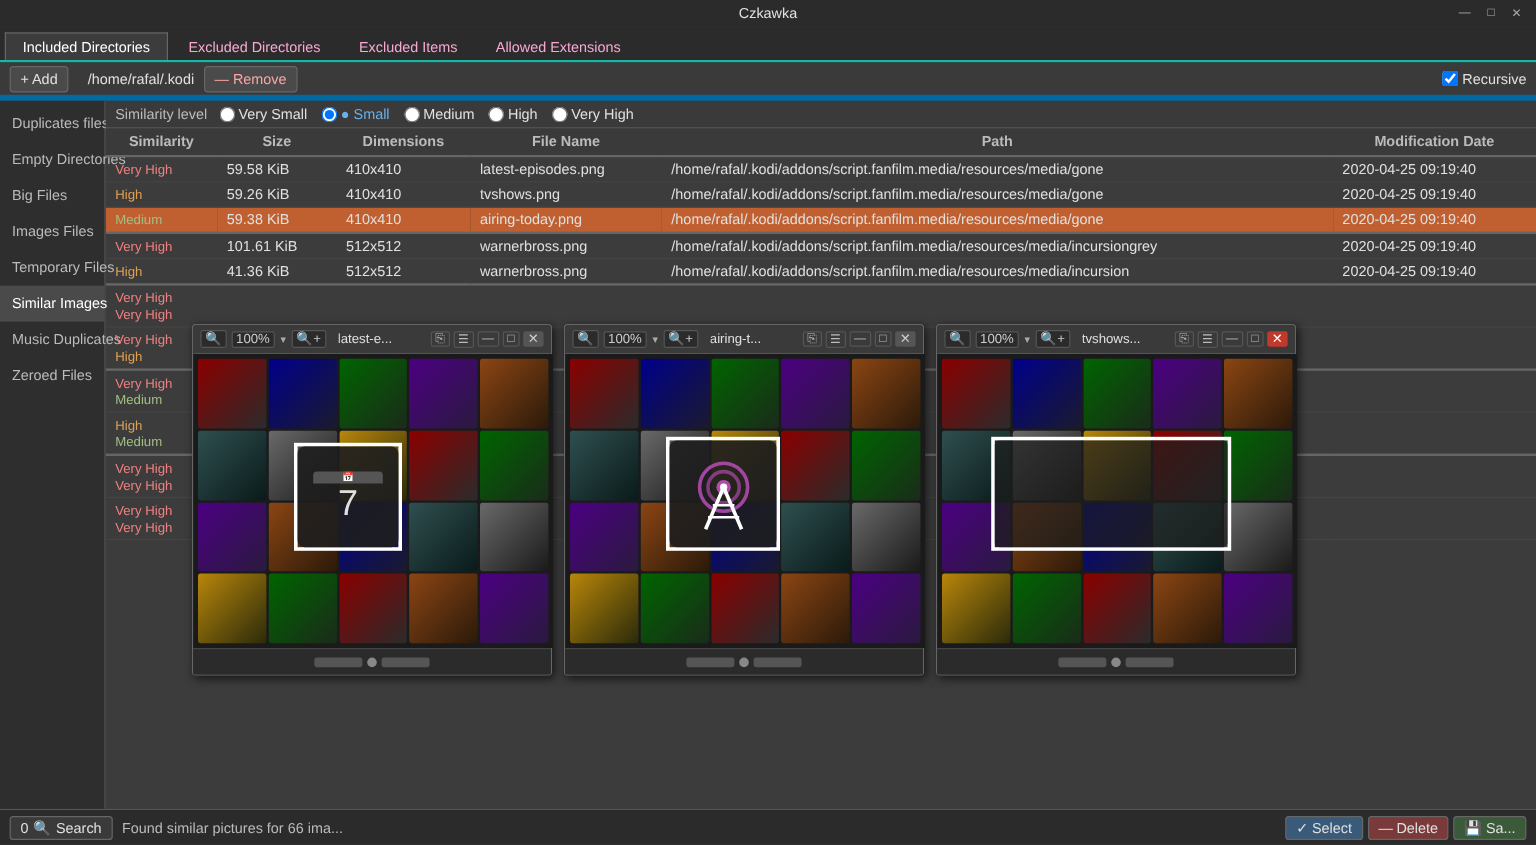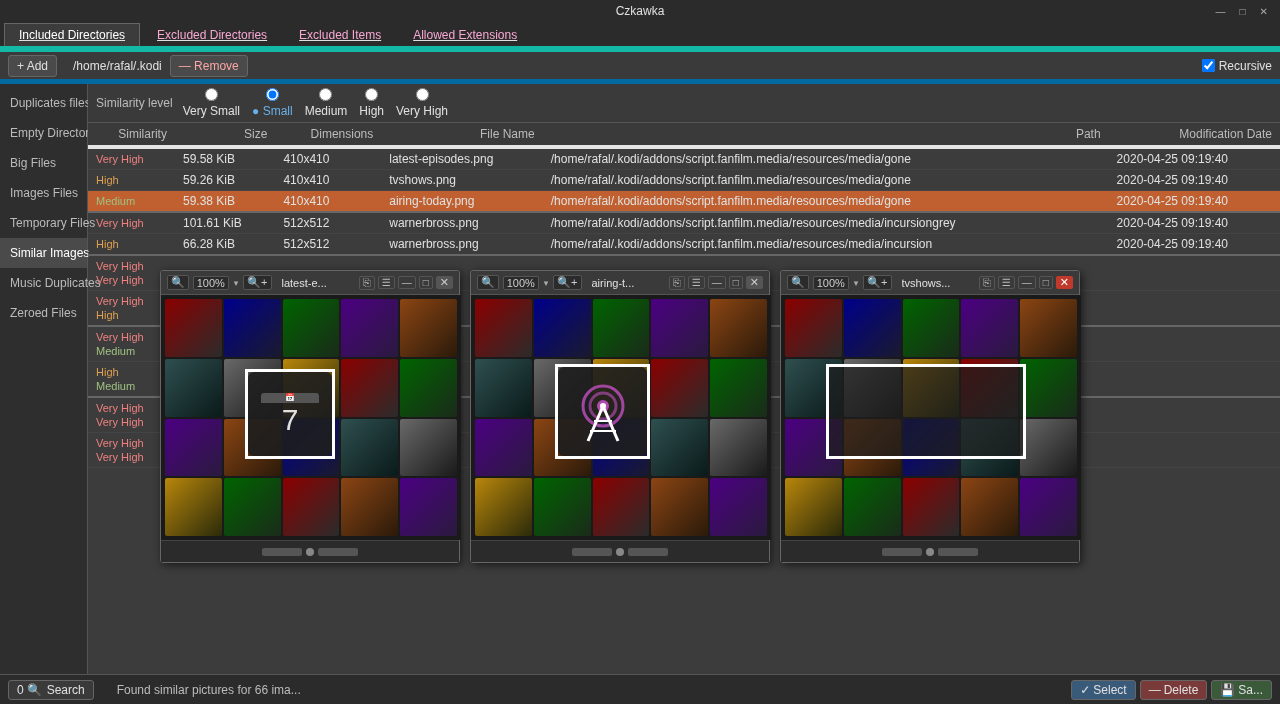--- a/index.html
+++ b/index.html
@@ -33,22 +33,21 @@
       cursor: pointer;
       padding: 0 4px;
     }
     
     #tabbar {
       height: 30px;
       background: #2b2b2b;
       display: flex;
       align-items: flex-end;
       padding-left: 4px;
-      border-bottom: 6px solid #14b8a6;
-      text-decoration: underline;
+      border-bottom: 2px solid #14b8a6;
     }
     .tab {
       padding: 4px 14px;
       font-size: 12px;
       cursor: pointer;
       color: #f9a8d4;
       border: 1px solid transparent;
       border-bottom: none;
       margin-right: 2px;
     }
@@ -155,42 +154,41 @@
     .radio-group {
       display: flex;
       align-items: center;
       gap: 12px;
     }
     .radio-item {
       display: flex;
       align-items: center;
       gap: 3px;
       cursor: pointer;
-      flex-direction: column;
     }
     
     #table-container {
       flex: 1;
       overflow-y: auto;
       overflow-x: hidden;
     }
     table {
       width: 100%;
       border-collapse: collapse;
       font-size: 12px;
     }
     thead th {
       background: #3a3a3a;
       color: #bbb;
       padding: 4px 8px;
-      text-align: right;
-      border-bottom: 4px solid #e5e5e5;
+      text-align: center;
+      border-bottom: 1px solid #e5e5e5;
       position: sticky;
       top: 0;
-      font-weight: normal;
+      font-weight: bold;
     }
     tbody tr {
       border-bottom: 1px solid #444;
     }
     tbody tr.selected { background: #c06030; }
     tbody tr.group-sep { border-top: 2px solid #666; }
     td {
       padding: 3px 8px;
       white-space: nowrap;
     }
@@ -219,21 +217,20 @@
       color: #e0e0e0;
       cursor: pointer;
       background: #3a3a3a;
       border: 1px solid #666;
       border-radius: 3px;
       padding: 2px 8px;
     }
     .status-text {
       font-size: 12px;
       color: #bbb;
-      margin-left: 15px;
     }
     .bottom-actions {
       margin-left: auto;
       display: flex;
       gap: 4px;
     }
     .action-btn {
       display: flex;
       align-items: center;
       gap: 3px;
@@ -471,21 +468,21 @@
             <td><span class="sim-badge sim-very-high">Very High</span></td>
             <td>101.61 KiB</td>
             <td>512x512</td>
             <td>warnerbross.png</td>
             <td>/home/rafal/.kodi/addons/script.fanfilm.media/resources/media/incursiongrey</td>
             <td>2020-04-25 09:19:40</td>
           </tr>
 
           <tr>
             <td><span class="sim-badge sim-high">High</span></td>
-            <td>66.28 KiB</td>
+            <td>41.36 KiB</td>
             <td>512x512</td>
             <td>warnerbross.png</td>
             <td>/home/rafal/.kodi/addons/script.fanfilm.media/resources/media/incursion</td>
             <td>2020-04-25 09:19:40</td>
           </tr>
 
           <tr class="group-sep">
             <td><span class="sim-badge sim-very-high">Very High</span><br><span class="sim-badge sim-very-high">Very High</span></td>
             <td></td>
             <td></td>

